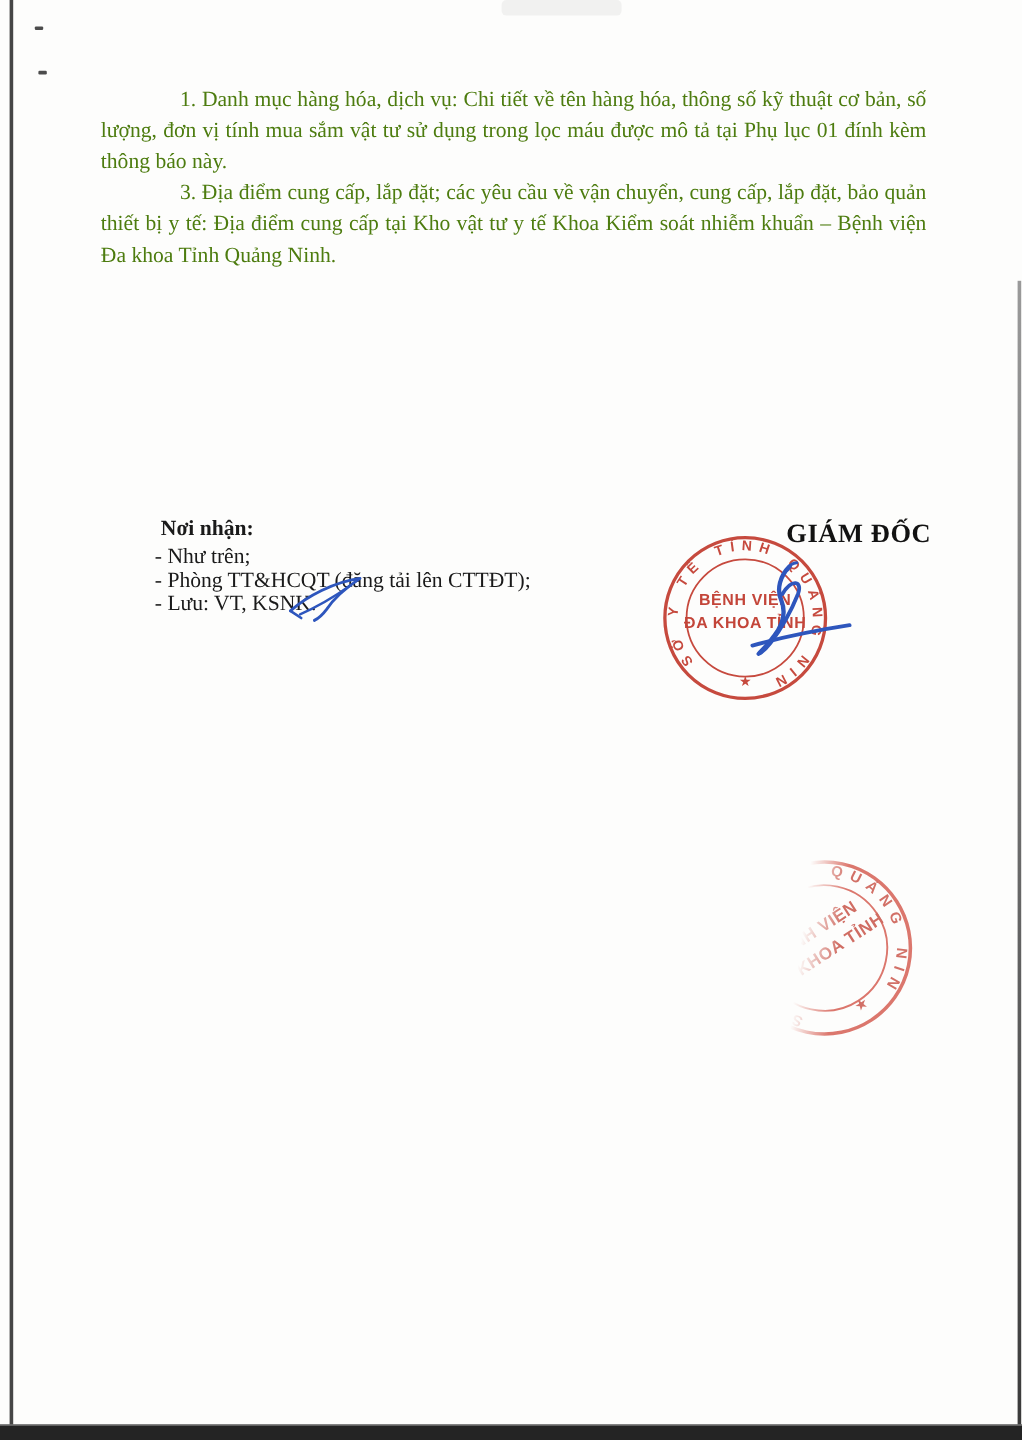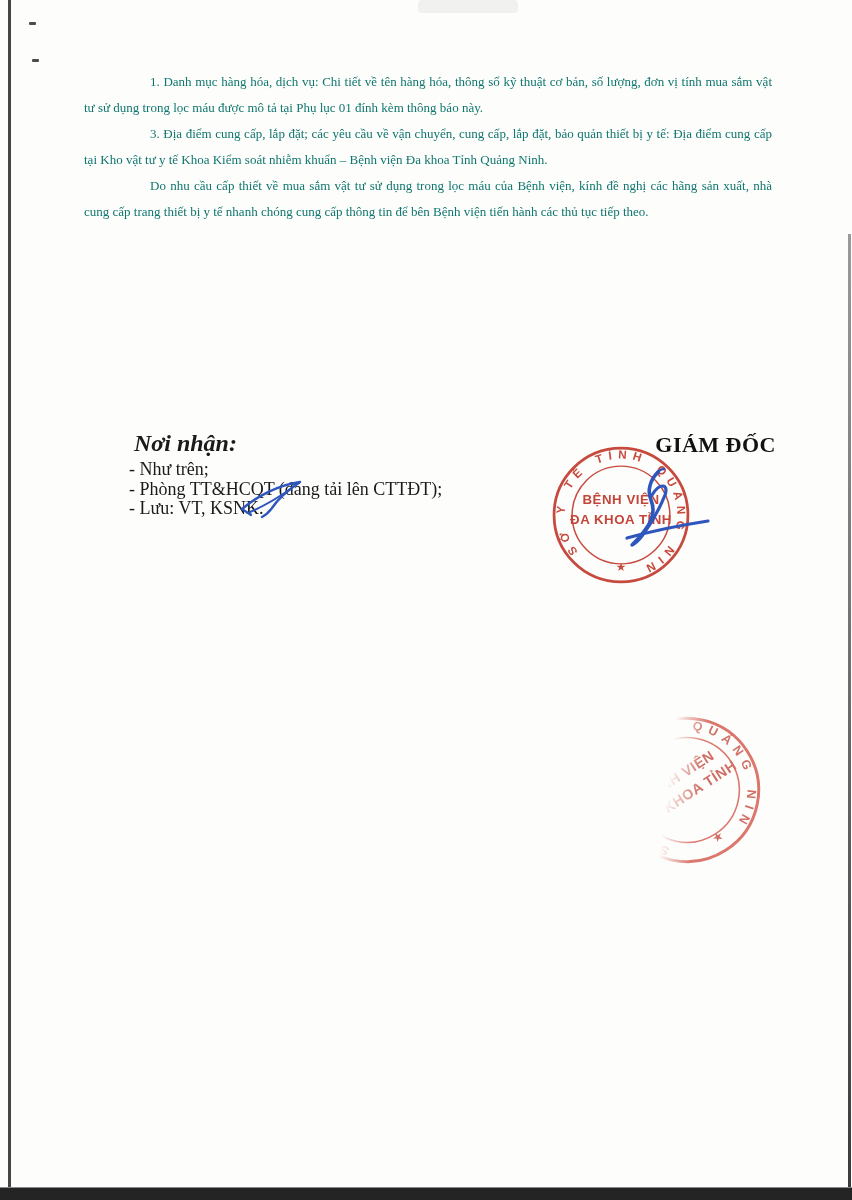--- a/index.html
+++ b/index.html
@@ -14,28 +14,28 @@
   .edge-bottom { position:absolute; left:0; top:1187px; width:852px; height:13px;
                  background:#242424; border-top:1px solid #8a8a8a; }
   .smudge-top  { position:absolute; left:418px; top:0; width:100px; height:13px;
                  background:rgba(190,190,190,.18); border-radius:4px; }
   .mark { position:absolute; background:#4c4c4c; border-radius:1px; }
   .mark-1 { left:29px; top:22px; width:7px; height:3px; }
   .mark-2 { left:32px; top:59px; width:7px; height:3px; }
 
   
   .body-text { position:absolute; left:84px; top:69px; width:688px;
-               font-size:13px; line-height:26px; color:#0f766e;
+               font-size:18px; line-height:26px; color:#4d7c0f;
                text-align:justify; }
   .para { text-indent:66px; }
   .para em { font-style:italic; }
 
   
   .recipients { position:absolute; left:129px; top:430px; color:#1a1a1a; }
-  .rcpt-heading { font-weight:bold; font-style:italic; font-size:24px; margin-left:5px; margin-bottom:3px; }
+  .rcpt-heading { font-weight:bold; font-size:18px; margin-left:5px; margin-bottom:3px; }
   .rcpt { font-size:18px; line-height:19.5px; }
   .initial-signature { position:absolute; left:236px; top:477px; width:76px; height:46px; z-index:4; }
 
   
   .sign-block { position:absolute; left:520px; top:432px; width:256px; height:175px; text-align:center; }
   .sign-title { position:relative; z-index:2; font-size:22px; font-weight:bold; color:#121212; letter-spacing:.5px;text-align:right; }
   .signer-name { position:absolute; left:0; top:143px; width:100%; z-index:2;
                  font-size:21px; font-weight:bold; color:#121212; }
 
   
@@ -64,21 +64,20 @@
   <div class="edge-left"></div>
   <div class="edge-right"></div>
   <div class="edge-bottom"></div>
   <div class="smudge-top"></div>
   <div class="mark mark-1"></div>
   <div class="mark mark-2"></div>
 
   <div class="body-text">
       <p class="para">1. Danh mục hàng hóa, dịch vụ: Chi tiết về tên hàng hóa, thông số kỹ thuật cơ bản, số lượng, đơn vị tính mua sắm vật tư sử dụng trong lọc máu được mô tả tại Phụ lục 01 đính kèm thông báo này.</p>
       <p class="para">3. Địa điểm cung cấp, lắp đặt; các yêu cầu về vận chuyển, cung cấp, lắp đặt, bảo quản thiết bị y tế: Địa điểm cung cấp tại Kho vật tư y tế Khoa Kiểm soát nhiễm khuẩn – Bệnh viện Đa khoa Tỉnh Quảng Ninh.</p>
-      <p class="para">Do nhu cầu cấp thiết về mua sắm vật tư sử dụng trong lọc máu của Bệnh viện, kính đề nghị các hãng sản xuất, nhà cung cấp trang thiết bị y tế nhanh chóng cung cấp thông tin để bên Bệnh viện tiến hành các thủ tục tiếp theo.</p>
     </div>
 
   <div class="recipients">
     <div class="rcpt-heading">Nơi nhận:</div>
     <div>
         <div class="rcpt">- Như trên;</div>
         <div class="rcpt">- Phòng TT&amp;HCQT (đăng tải lên CTTĐT);</div>
         <div class="rcpt">- Lưu: VT, KSNK.</div>
       </div>
   </div>

